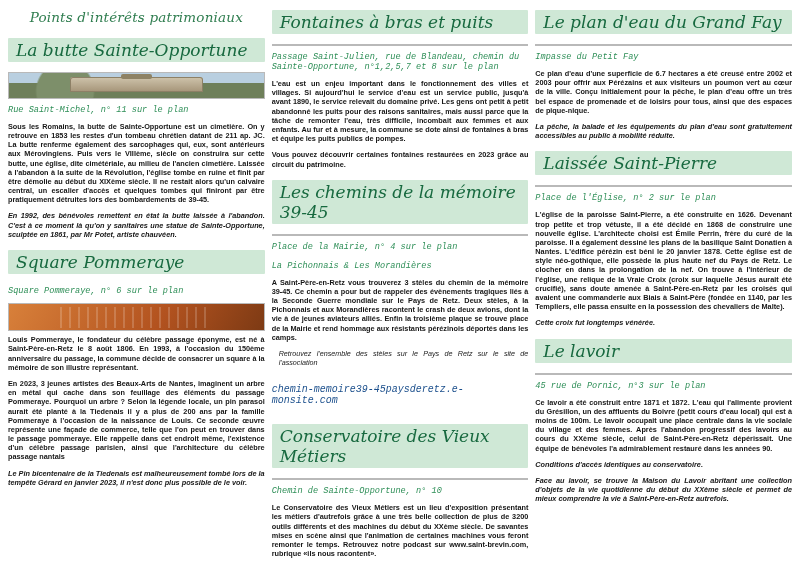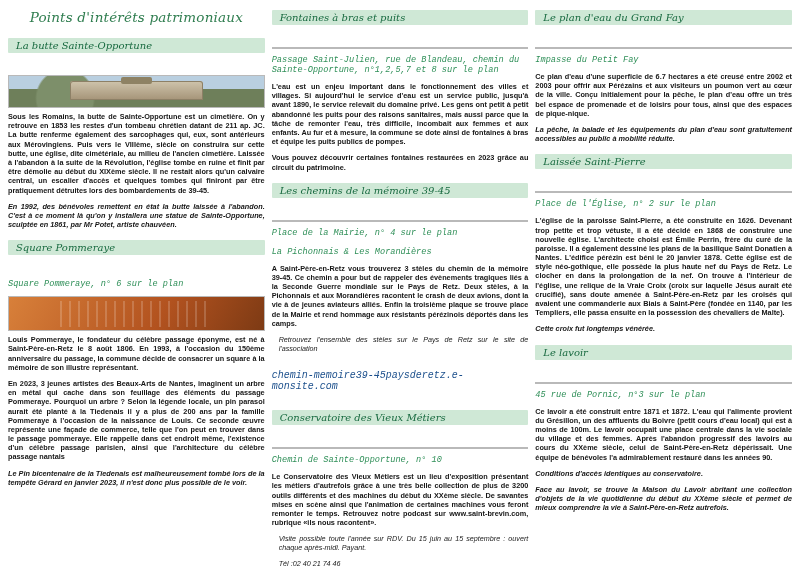--- a/index.html
+++ b/index.html
@@ -40,26 +40,26 @@
     font-size: 13.5px;
     color: #2f7d4f;
     text-align: center;
     margin: 3px 0 5px 0;
     letter-spacing: 0.2px;
   }
   .section-title {
     display: inline-block;
     font-family: "DejaVu Serif", serif;
     font-style: italic;
-    font-size: 10px;
+    font-size: 17px;
     color: #17693f;
     background: #cfe8d6;
     padding: 2px 10px 2px 8px;
     border-radius: 1px;
-    margin: 4px 0 18px 0;
+    margin: 4px 0 6px 0;
   }
   .subtitle {
     font-family: Liberation Mono, monospace;
     font-style: italic;
     font-size: 8.6px;
     color: #2f8f58;
     margin: 2px 0 3px 0;
   }
 
   p.body {
@@ -238,23 +238,24 @@
 
 <div class="page">
 
   <div class="col col-1">
     <div class="main-title">Points d'intérêts patrimoniaux</div>
 
     <div class="section-title">La butte Sainte-Opportune</div>
 
     <div class="photo ph-chapel"></div>
 
+    <div class="subtitle">Rue Saint-Michel, n° 11 sur le plan</div>
 
     <p class="body">Sous les Romains, la butte de Sainte-Opportune est un cimetière. On y retrouve en 1853 les restes d'un tombeau chrétien datant de 211 ap. JC. La butte renferme également des sarcophages qui, eux, sont antérieurs aux Mérovingiens. Puis vers le VIIIème, siècle on construira sur cette butte, une église, dite cimétériale, au milieu de l'ancien cimetière. Laissée à l'abandon à la suite de la Révolution, l'église tombe en ruine et finit par être démolie au début du XIXème siècle. Il ne restait alors qu'un calvaire central, un escalier d'accès et quelques tombes qui finiront par être pratiquement détruites lors des bombardements de 39-45.</p>
-    <p class="body italic">En 1992, des bénévoles remettent en état la butte laissée à l'abandon. C'est à ce moment là qu'on y installera une statue de Sainte-Opportune, sculptée en 1861, par Mr Potet, artiste chauvéen.</p>
+    <p class="body italic">En 1992, des bénévoles remettent en état la butte laissée à l'abandon. C'est à ce moment là qu'on y sanitaires une statue de Sainte-Opportune, sculptée en 1861, par Mr Potet, artiste chauvéen.</p>
 
     <div class="section-title">Square Pommeraye</div>
 
     <div class="subtitle">Square Pommeraye, n° 6 sur le plan</div>
 
     <div class="photo ph-passage"></div>
 
     <p class="body">Louis Pommeraye, le fondateur du célèbre passage éponyme, est né à Saint-Père-en-Retz le 8 août 1806. En 1993, à l'occasion du 150ème anniversaire du passage, la commune décide de consacrer un square à la mémoire de son illustre représentant.</p>
     <p class="body">En 2023, 3 jeunes artistes des Beaux-Arts de Nantes, imaginent un arbre en métal qui cache dans son feuillage des éléments du passage Pommeraye. Pourquoi un arbre ? Selon la légende locale, un pin parasol aurait été planté à la Tiedenais il y a plus de 200 ans par la famille Pommeraye à l'occasion de la naissance de Louis. Ce seconde œuvre représente une façade de commerce, telle que l'on peut en trouver dans le passage pommeraye. Elle rappelle dans cet endroit même, l'existence d'un célèbre passage parisien, ainsi que l'architecture du célèbre passage nantais</p>
     <p class="body italic">Le Pin bicentenaire de la Tiedenais est malheureusement tombé lors de la tempête Gérard en janvier 2023, il n'est donc plus possible de le voir.</p>

